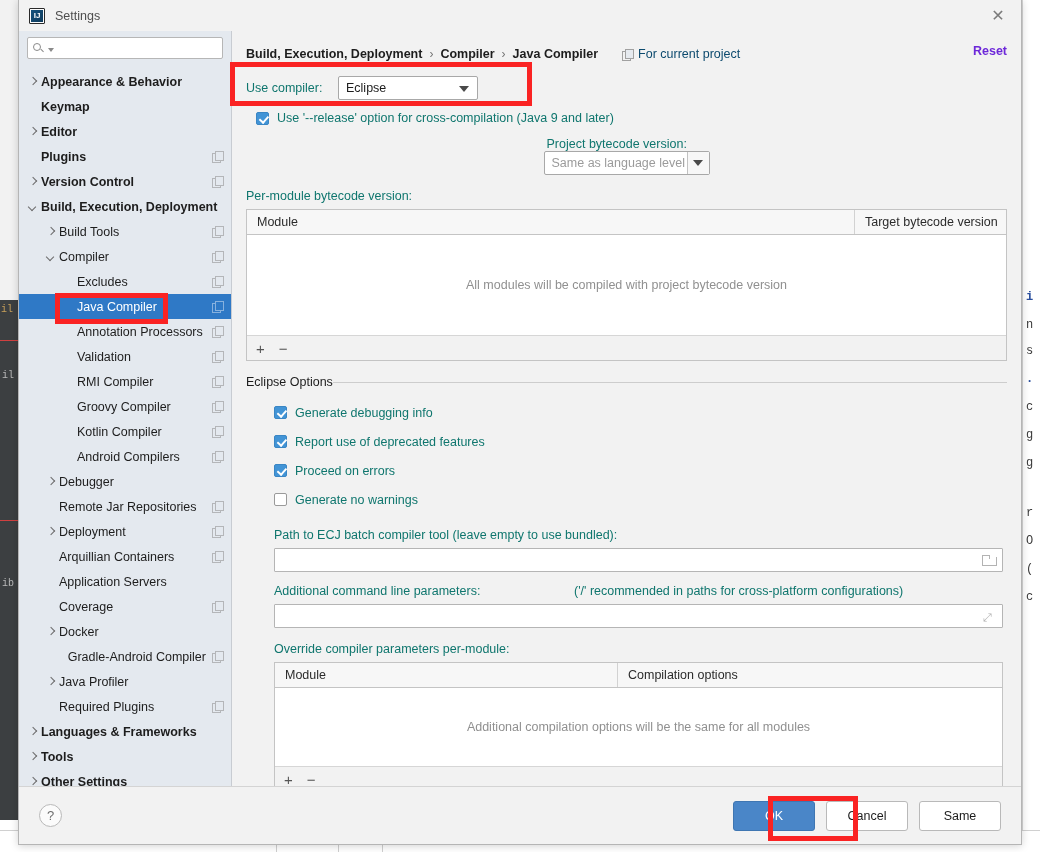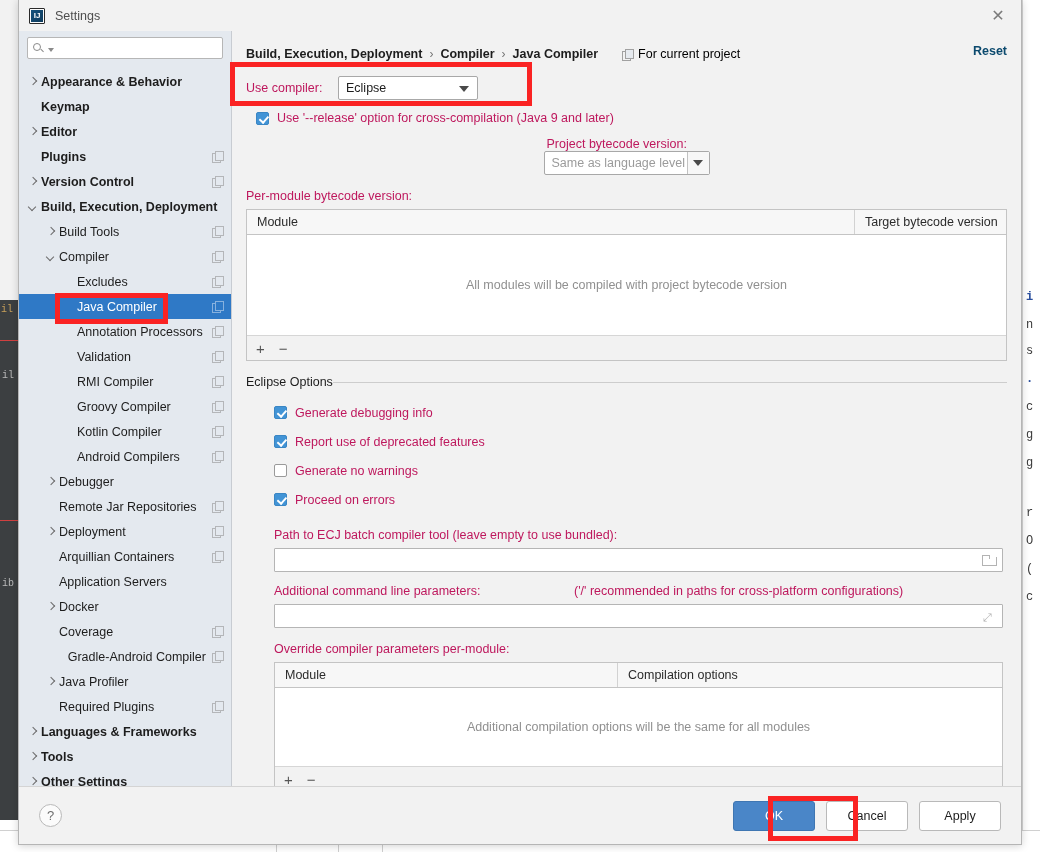--- a/index.html
+++ b/index.html
@@ -149,30 +149,30 @@
   .content {
     flex:1 1 auto; background:#f2f2f2; position:relative; padding: 0 14px 0 14px;
     overflow:hidden;
   }
   .breadcrumb-row{
     display:flex; align-items:center; height: 30px; margin-top: 8px; position:relative;
   }
   .crumb { font-weight:bold; font-size:12.5px; color:#1d1d1d; }
   .crumb-sep { color:#767676; margin: 0 7px; font-size: 12px; }
   .forproject {
-    display:flex; align-items:center; margin-left: 24px; color:#000000; font-size:12.5px;
+    display:flex; align-items:center; margin-left: 24px; color:#0c4a6e; font-size:12.5px;
   }
   .forproject .copy-icon{ margin-left:0; margin-right:5px; opacity:.8;}
   .reset-link{
-    position:absolute; right: 0px; top: 5px; color:#0c4a6e; font-weight:bold; font-size:12.5px;
+    position:absolute; right: 0px; top: 5px; color:#6d28d9; font-weight:bold; font-size:12.5px;
     cursor:pointer;
   }
 
   .row { display:flex; align-items:center; }
-  .lbl { font-size:12.5px; color:#be185d; }
+  .lbl { font-size:12.5px; color:#0f766e; }
 
   .combo {
     height: 24px; border:1px solid #a8a8a8; background:#ffffff; border-radius:2px;
     display:flex; align-items:center; padding-left: 7px; position:relative; font-size:12.5px;
   }
   .combo .cb-arrow{
     position:absolute; right:8px; top:9px;
     width:0;height:0;border-left:5px solid transparent;border-right:5px solid transparent;
     border-top:6px solid #4a4a4a;
   }
@@ -412,27 +412,27 @@
             <div class="tree-item" style="padding-left: 26px;">
               <span class="arrow"></span>
               <span class="tree-label">Arquillian Containers</span>
               <span class="copy-icon"></span>
             </div>
             <div class="tree-item" style="padding-left: 26px;">
               <span class="arrow"></span>
               <span class="tree-label">Application Servers</span>
             </div>
             <div class="tree-item" style="padding-left: 26px;">
+              <span class="arrow"></span>
+              <span class="tree-label">Coverage</span>
+              <span class="copy-icon"></span>
+            </div>
+            <div class="tree-item" style="padding-left: 26px;">
               <span class="arrow right"></span>
               <span class="tree-label">Docker</span>
-            </div>
-            <div class="tree-item" style="padding-left: 26px;">
-              <span class="arrow"></span>
-              <span class="tree-label">Coverage</span>
-              <span class="copy-icon"></span>
             </div>
             <div class="tree-item" style="padding-left: 26px; text-align: right;">
               <span class="arrow"></span>
               <span class="tree-label">Gradle-Android Compiler</span>
               <span class="copy-icon"></span>
             </div>
             <div class="tree-item" style="padding-left: 26px;">
               <span class="arrow right"></span>
               <span class="tree-label">Java Profiler</span>
             </div>
@@ -515,26 +515,26 @@
         <div style="margin-top:9px; margin-left:28px;" id="eclipse-checks">
             <div class="checkrow" style="height: 29px;">
               <span class="cbx on"></span>
               <span class="lbl">Generate debugging info</span>
             </div>
             <div class="checkrow" style="height: 29px;">
               <span class="cbx on"></span>
               <span class="lbl">Report use of deprecated features</span>
             </div>
             <div class="checkrow" style="height: 29px;">
+              <span class="cbx on"></span>
+              <span class="lbl">Proceed on errors</span>
+            </div>
+            <div class="checkrow" style="height: 29px;">
               <span class="cbx"></span>
               <span class="lbl">Generate no warnings</span>
-            </div>
-            <div class="checkrow" style="height: 29px;">
-              <span class="cbx on"></span>
-              <span class="lbl">Proceed on errors</span>
             </div>
           </div>
 
         <div class="lbl" style="margin-top:14px; margin-left:28px;">Path to ECJ batch compiler tool (leave empty to use bundled):</div>
         <div class="textfield" style="margin-top:6px; margin-left:28px; margin-right:4px;">
           <span></span>
           <span class="folder-ic"></span>
         </div>
 
         <div class="row" style="margin-top:12px; margin-left:28px;">
@@ -560,21 +560,21 @@
         </div>
 
       </div>
     </div>
 
     <div class="footer">
       <div class="help-btn">?</div>
       <div class="btns">
         <div class="btn primary">OK</div>
         <div class="btn">Cancel</div>
-        <div class="btn">Apply</div>
+        <div class="btn">Same</div>
       </div>
     </div>
   </div>
 
   <div class="redbox" style="left:230px; top:62px; width:302px; height:44px;"></div>
   <div class="redbox" style="left:55px; top:293px; width:113px; height:31px;"></div>
   <div class="redbox" style="left:768px; top:796px; width:90px; height:45px;"></div>
 
 </div>
 

